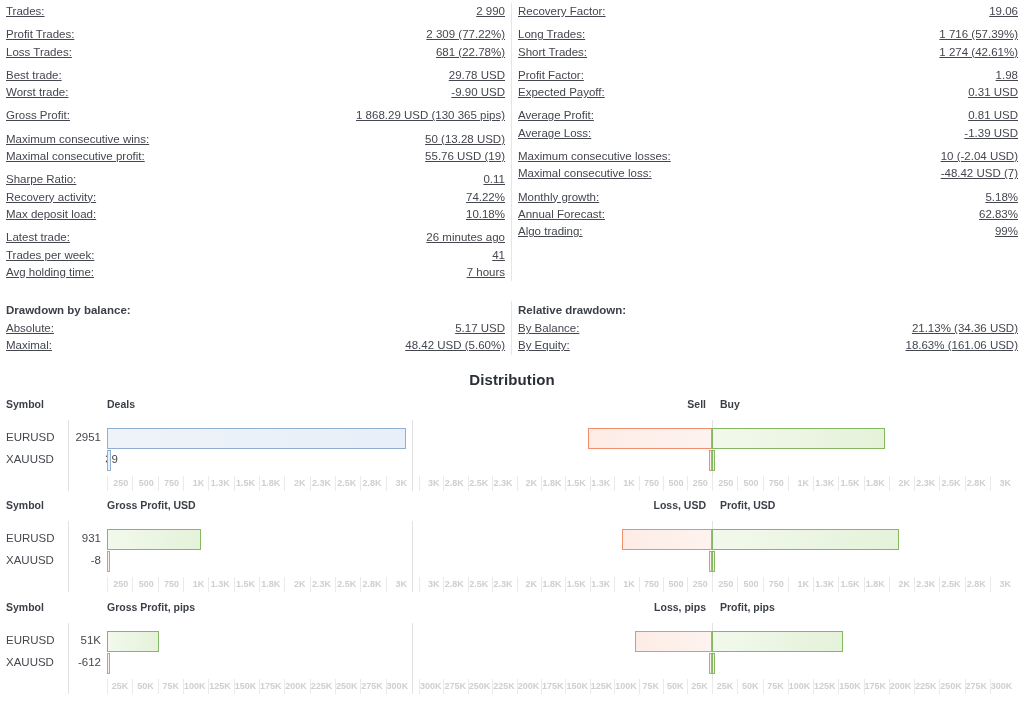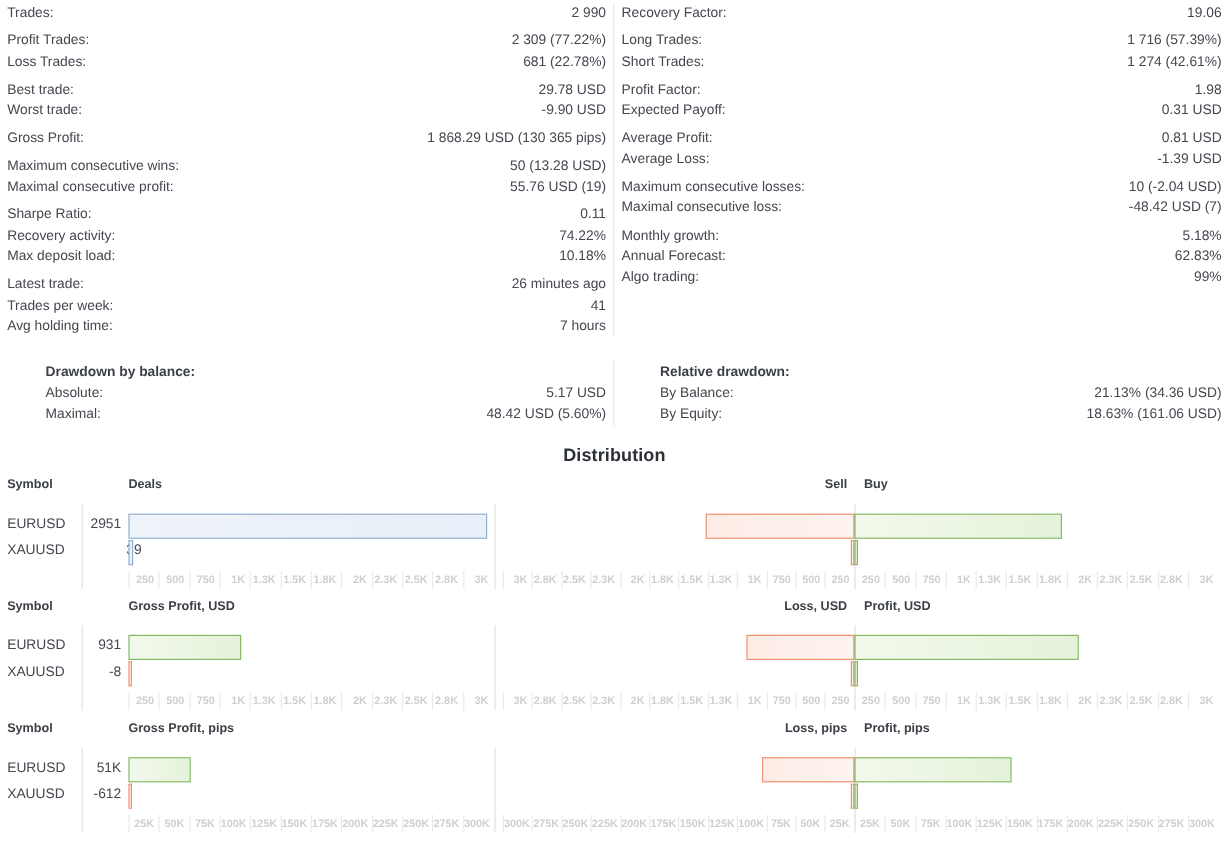--- a/index.html
+++ b/index.html
@@ -24,35 +24,36 @@
   }
   .stats-col.left { border-right: 1px solid #e6e6e6; }
 
   .srow {
     display: flex;
     justify-content: space-between;
     align-items: baseline;
     font-size: 11.5px;
     line-height: 17.3px;
     white-space: nowrap;
+    text-decoration: underline;
   }
   .srow .lbl { color: #44474f; }
   .srow .val { color: #44474f; text-align: right; }
   .gap { height: 6px; }
 
   .blue { color: #5383b8; }
   .red  { color: #e4572e; }
 
   
   .dd-wrap {
     display: flex;
     width: 1024px;
     margin-top: 20px;
   }
-  .dd-col { width: 512px; padding: 0 6px; margin-left: 32px; }
+  .dd-col { width: 512px; padding: 0 6px; }
   .dd-col.left { border-right: 1px solid #e6e6e6; }
   .dd-head {
     font-size: 11.5px;
     font-weight: bold;
     color: #3b3f47;
     line-height: 18px;
     margin-bottom: 1px;
   }
 
   

